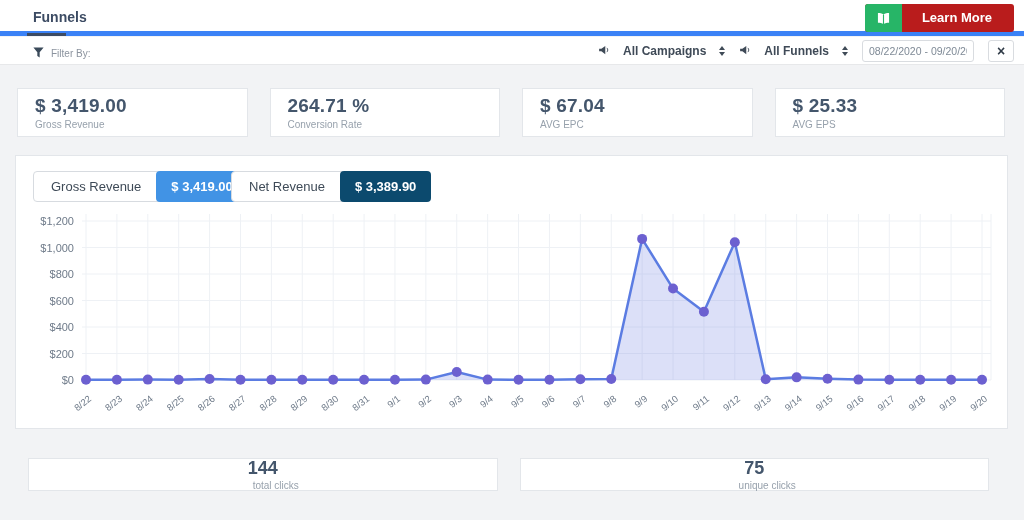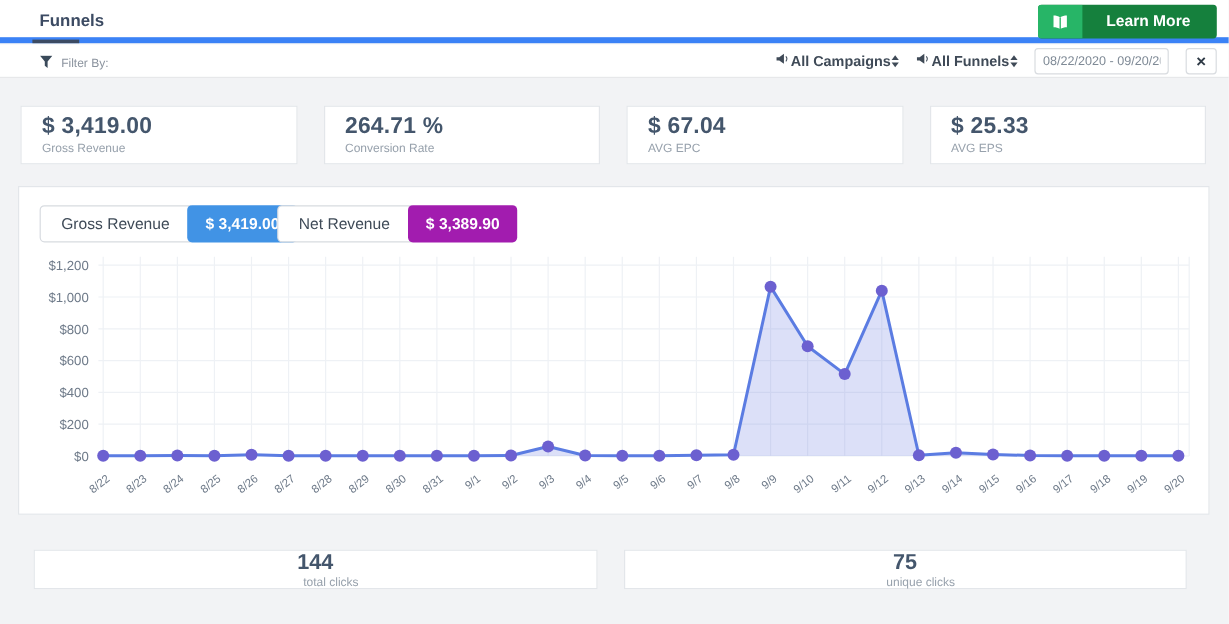--- a/index.html
+++ b/index.html
@@ -15,21 +15,21 @@
   .tab-funnels { position:absolute; left:33px; top:9px; font-size:14px; font-weight:bold; color:#3c4b63; cursor:pointer; }
   .tab-underline { position:absolute; left:27px; top:33px; width:39px; height:3px; background:#3c4b63; }
   .learn-more { position:absolute; right:10px; top:4px; height:28px; display:flex; align-items:stretch; border-radius:3px; overflow:hidden; cursor:pointer; border:none; background:#2ecc71; padding:0; }
   .learn-more .book-seg { width:37px; background:#27b567; display:flex; align-items:center; justify-content:center; }
   .learn-more .lm-label { color:#fff; font-weight:bold; font-size:13px; line-height:28px; padding:0 22px 0 20px; }
   
   .filter-bar { position:absolute; top:37px; left:0; right:0; height:28px; background:#fff; border-bottom:1px solid #e7e8ea; }
   .filter-left { position:absolute; left:33px; top:7px; display:flex; align-items:center; gap:7px; }
   .filter-by-label { font-size:10px; color:#8b939e; }
   .filter-right { position:absolute; right:10px; top:3px; display:flex; align-items:center; gap:14px; height:22px; }
-  .dropdown { display:flex; align-items:center; gap:1px; cursor:pointer; }
+  .dropdown { display:flex; align-items:center; gap:13px; cursor:pointer; }
   .dropdown .dd-label { font-size:12px; color:#3f4a57; font-weight:bold; }
   .sort-icon { display:inline-flex; flex-direction:column; gap:2px; }
   .sort-icon i { display:block; width:0; height:0; border-left:3.5px solid transparent; border-right:3.5px solid transparent; }
   .sort-icon .up { border-bottom:4px solid #3f4a57; }
   .sort-icon .down { border-top:4px solid #3f4a57; }
   .date-input { width:112px; height:22px; border:1px solid #d9dce0; border-radius:3px; font-family:"Liberation Sans", sans-serif; font-size:10.5px; color:#7f8a96; padding:0 6px; text-align:center; background:#fff; }
   .close-btn { width:26px; height:22px; border:1px solid #d9dce0; border-radius:3px; background:#fff; display:flex; align-items:center; justify-content:center; cursor:pointer; }
   .close-btn .x { font-size:14px; font-weight:bold; color:#2f3a46; line-height:1; }
   
   .stats-row { position:absolute; top:88px; left:17px; right:19px; display:flex; gap:22px; }
@@ -49,21 +49,21 @@
   .bottom-card { flex:1; background:#fff; border:1px solid #e3e6ea; height:33px; display:flex; flex-direction:column; align-items:center; justify-content:center; }
   .bottom-value { font-size:18px; font-weight:bold; color:#44566c; }
   .bottom-label { font-size:10px; color:#97a1ac; margin-top:1px;padding-left:26px; }
 </style>
 </head>
 <body>
 
 <div class="header">
   <div class="tab-funnels">Funnels</div>
   <div class="tab-underline"></div>
-  <button class="learn-more" style="background: #15803d;">
+  <button class="learn-more" style="background: #b91c1c;">
     <span class="book-seg" style="background: rgb(39, 181, 103);">
       <svg width="15" height="13" viewBox="0 0 16 14">
           <path d="M2 1c2.2 0 4.3.5 6 1.7C9.7 1.5 11.8 1 14 1v10.5c-2.2 0-4.3.5-6 1.5-1.7-1-3.8-1.5-6-1.5V1z" fill="#fff"></path>
           <path d="M8 2.7v10.3" stroke="#27b567" stroke-width="1.2"></path>
         </svg>
     </span>
     <span class="lm-label">Learn More</span>
   </button>
 </div>
 
@@ -129,21 +129,21 @@
   </div>
 </div>
 
 <div class="chart-card">
   <div class="toggle-group tg-gross">
     <span class="toggle-label">Gross Revenue</span>
     <span class="toggle-badge" id="badge-gross" style="background: rgb(65, 147, 229);">$ 3,419.00</span>
   </div>
   <div class="toggle-group tg-net">
     <span class="toggle-label">Net Revenue</span>
-    <span class="toggle-badge" id="badge-net" style="background: #a21caf;">$ 3,389.90</span>
+    <span class="toggle-badge" id="badge-net" style="background: #0c4a6e;">$ 3,389.90</span>
   </div>
   <svg id="chart-svg" width="991" height="224" viewBox="0 0 991 224">
       <line x1="70" y1="10" x2="70" y2="176" stroke="#eef1f5" stroke-width="1"></line>
       <line x1="100.89655172413794" y1="10" x2="100.89655172413794" y2="176" stroke="#eef1f5" stroke-width="1"></line>
       <line x1="131.79310344827587" y1="10" x2="131.79310344827587" y2="176" stroke="#eef1f5" stroke-width="1"></line>
       <line x1="162.68965517241378" y1="10" x2="162.68965517241378" y2="176" stroke="#eef1f5" stroke-width="1"></line>
       <line x1="193.58620689655174" y1="10" x2="193.58620689655174" y2="176" stroke="#eef1f5" stroke-width="1"></line>
       <line x1="224.48275862068965" y1="10" x2="224.48275862068965" y2="176" stroke="#eef1f5" stroke-width="1"></line>
       <line x1="255.3793103448276" y1="10" x2="255.3793103448276" y2="176" stroke="#eef1f5" stroke-width="1"></line>
       <line x1="286.2758620689655" y1="10" x2="286.2758620689655" y2="176" stroke="#eef1f5" stroke-width="1"></line>

